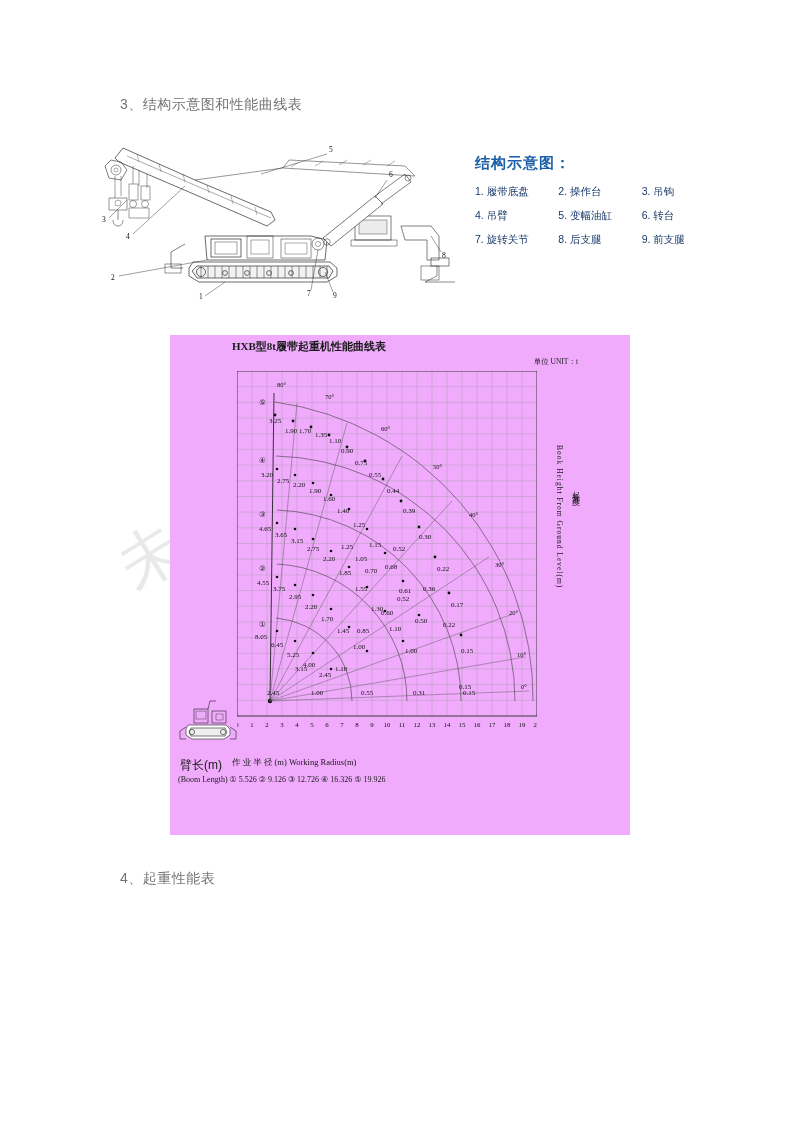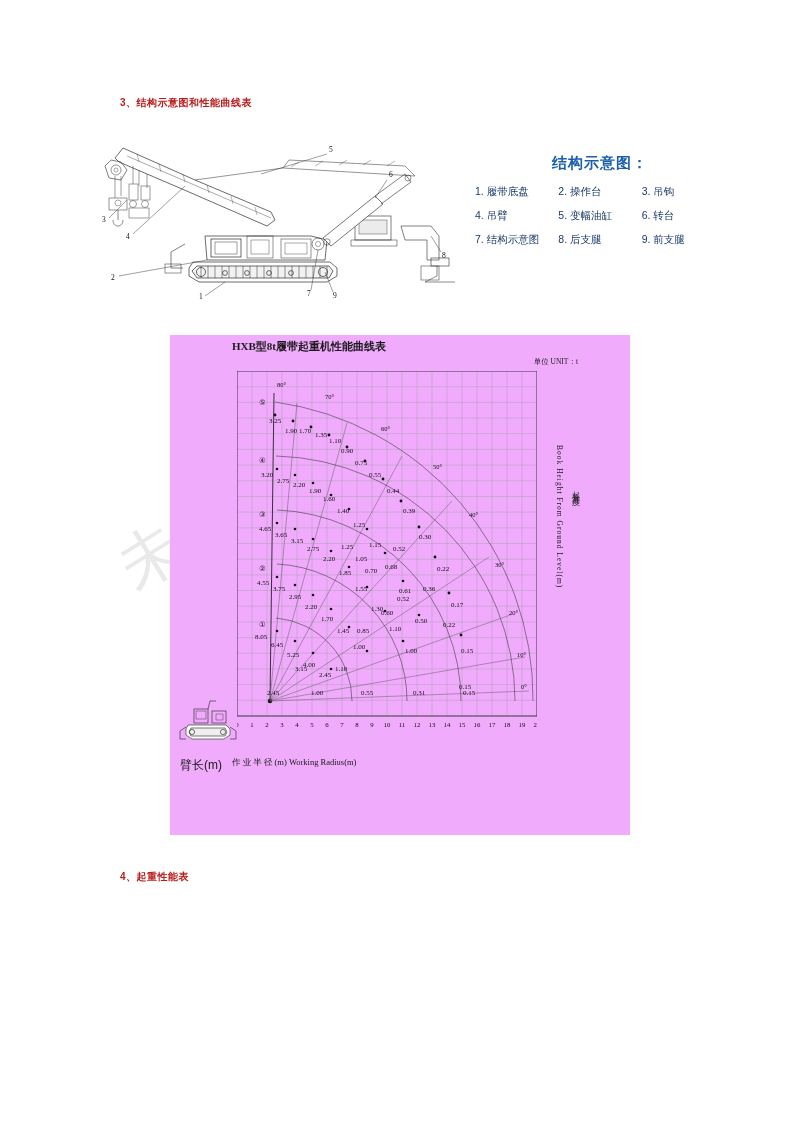--- a/index.html
+++ b/index.html
@@ -10,43 +10,41 @@
     color:#1a1a1a;
     position:relative;
     overflow:hidden;
   }
   .page{
     position:absolute;inset:0;
     background:#fff;
   }
   .section-heading{
     position:absolute;
-    font-size:10px;
-    color:#b91c1c;
+    font-size:14px;
+    color:#737373;
     letter-spacing:0.5px;
     white-space:nowrap;
-    font-weight:bold;
   }
   #heading-3{ left:120px; top:96px; }
   #heading-4{ left:120px; top:870px; }
 
   
   #structure-block{
     position:absolute;left:75px;top:140px;width:650px;height:165px;
   }
   #structure-drawing{
     position:absolute;left:0;top:0;width:380px;height:160px;
   }
   #legend-panel{
     position:absolute;left:400px;top:14px;width:250px;
   }
   #legend-title{
     font-size:15px;color:#1b5fa8;font-weight:bold;letter-spacing:1px;
     margin-bottom:12px;
-    text-align:center;
   }
   .legend-row{
     display:flex;margin-bottom:10px;font-size:10.5px;color:#1b3a6b;margin-top:8px;
   }
   .legend-item{width:33.33%;white-space:nowrap;}
 
   
   #chart-block{
     position:absolute;left:170px;top:335px;width:460px;height:500px;
     background:#f0abfc;
@@ -242,21 +240,21 @@
         </div>
         <div class="legend-item">
           <span>6.</span>
           <span>转台</span>
         </div>
       </div>
 
       <div class="legend-row">
         <div class="legend-item">
           <span>7.</span>
-          <span>结构示意图</span>
+          <span>旋转关节</span>
         </div>
         <div class="legend-item">
           <span>8.</span>
           <span>后支腿</span>
         </div>
         <div class="legend-item">
           <span>9.</span>
           <span>前支腿</span>
         </div>
       </div>
@@ -513,16 +511,17 @@
           <path d="M8 32 L2 36 L2 44 L8 44"></path>
           <path d="M52 32 L58 36 L58 44 L52 44"></path>
         </g>
       </svg>
     </div>
 
     <div id="ylabel-right">Book Height From Ground Level(m)</div>
     <div id="ylabel-right-cn">起升高度</div>
     <div id="xlabel-left">臂长(m)</div>
     <div id="xlabel">作 业 半 径 (m)  Working Radius(m)</div>
+    <div id="boomlen">(Boom Length) ① 5.526 ② 9.126 ③ 12.726 ④ 16.326 ⑤ 19.926</div>
   </div>
 
   <div class="section-heading" id="heading-4">4、起重性能表</div>
 </div>
 
 </body></html>

